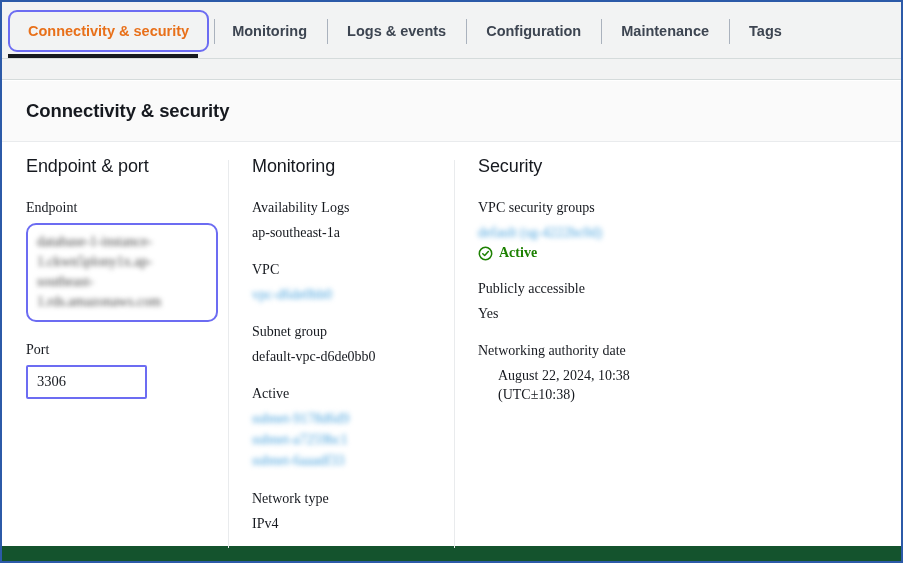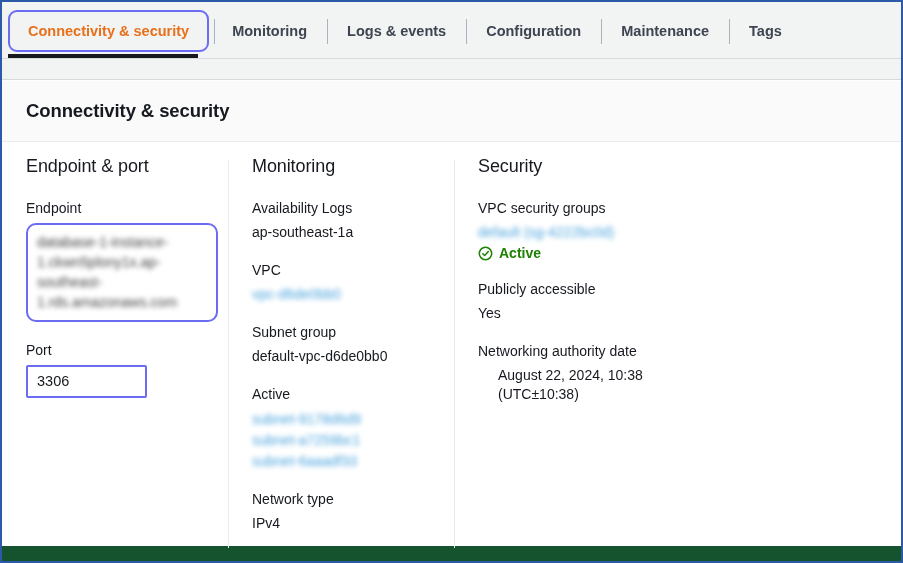--- a/index.html
+++ b/index.html
@@ -120,21 +120,21 @@
   }
 
   .col-heading {
     font-size: 18px;
     font-weight: normal;
     color: #16191f;
     margin: 0 0 22px 0;
     letter-spacing: -0.1px;
   }
 
-  .field { margin-bottom: 19px; }
+  .field { margin-bottom: 19px; font-family: Liberation Serif, serif; }
   .field-label {
     font-size: 14px;
     color: #16191f;
     margin-bottom: 6px;
     line-height: 18px;
   }
   .field-value {
     font-size: 14px;
     color: #16191f;
     line-height: 19px;

